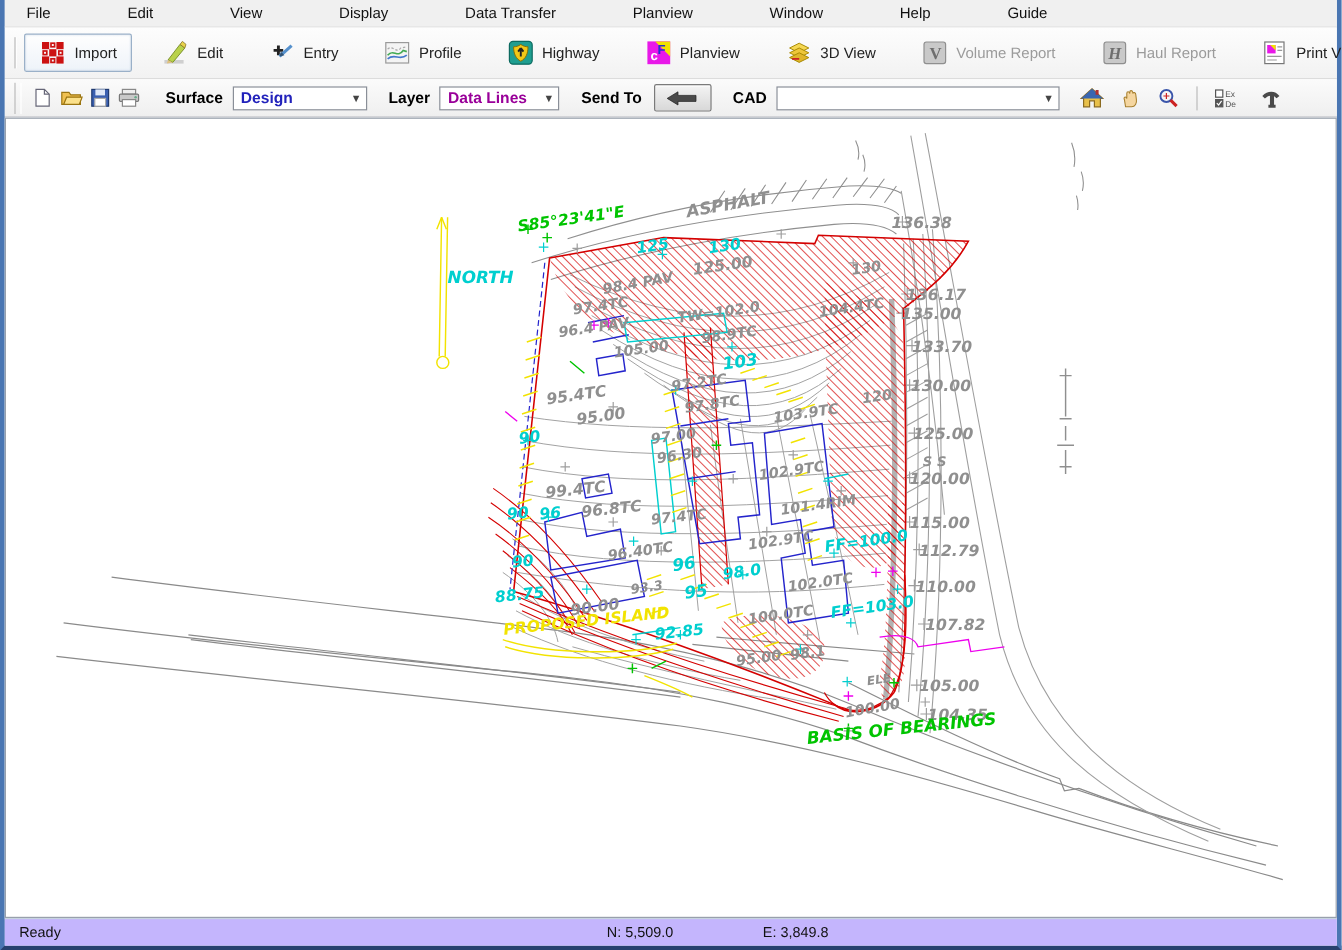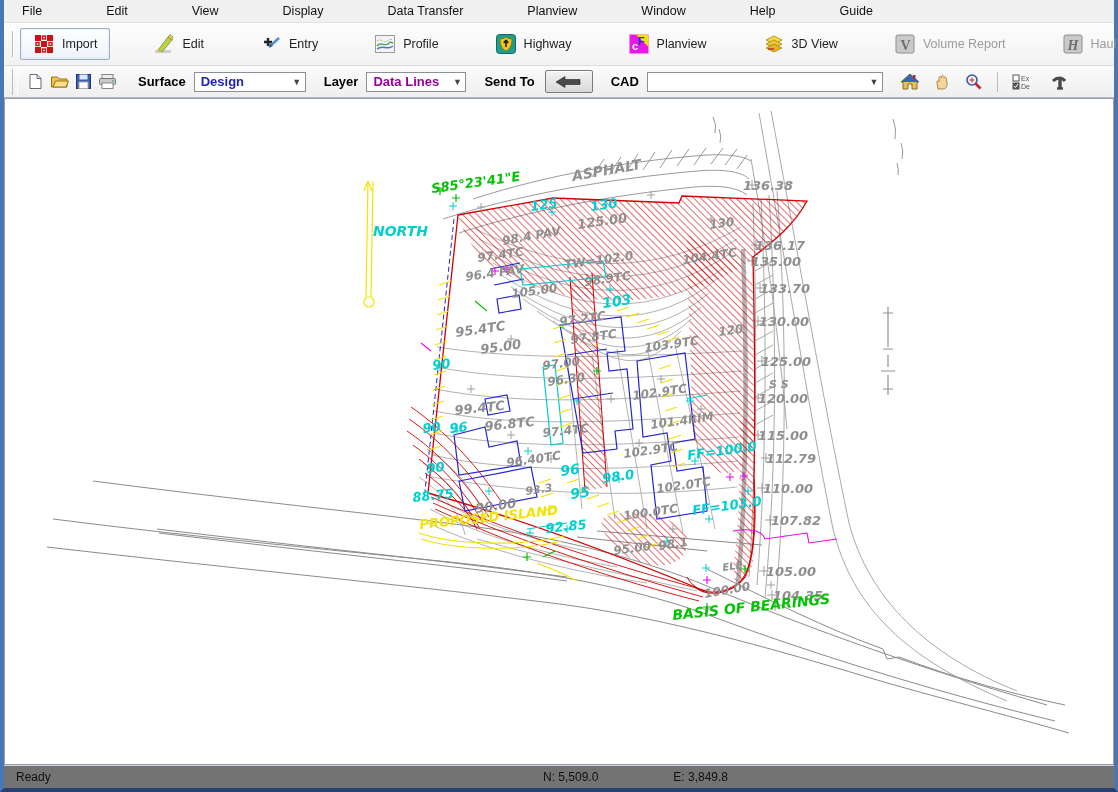--- a/index.html
+++ b/index.html
@@ -23,21 +23,21 @@
   .wbtn .glyphbox{width:9px;height:8px;border:1px solid #333;background:#f8f8f8;}
   .wbtn .dash{width:10px;height:3px;background:#333;margin-top:7px;}
   
   .menubar{height:22px;flex:0 0 22px;background:#f0f0f0;display:flex;align-items:center;
     padding-left:10px;border-bottom:1px solid #e2e2e2;gap:48px;}
   .menuitem{font-size:12.5px;color:#111;padding:2px 8px;}
   
   .toolbar1{height:42px;flex:0 0 42px;background:linear-gradient(#fdfdfd,#f2f2f2);
     display:flex;align-items:center;padding-left:6px;border-bottom:1px solid #dcdcdc;}
   .grip{width:4px;height:26px;border-left:1px solid #bbb;border-right:1px solid #fff;margin:0 6px 0 2px;}
-  .tbtn{display:flex;align-items:center;gap:7px;padding:4px 12px;margin-right:30px;
+  .tbtn{display:flex;align-items:center;gap:7px;padding:4px 12px;margin-right:12px;
     font-size:12.5px;color:#222;border:1px solid transparent;border-radius:2px;white-space:nowrap;}
   .tbtn.active{border:1px solid #9ab0c8;background:linear-gradient(#fefefe,#eef3f9);
     box-shadow:inset 0 0 2px #c8d6e6;}
   .tbtn.disabled{color:#9b9b9b;}
   .tbtn svg{display:block;}
   
   .toolbar2{height:31px;flex:0 0 31px;background:linear-gradient(#fbfbfb,#efefef);
     display:flex;align-items:center;padding-left:6px;border-bottom:1px solid #b9bcc2;}
   .smicon{margin:0 3px;display:flex;align-items:center;}
   .lbl-b{font-weight:bold;font-size:13px;color:#000;margin:0 8px 0 18px;white-space:nowrap;}
@@ -56,24 +56,24 @@
   
   .canvas{flex:1 1 auto;position:relative;background:#fff;border:1px solid #98a0ac;
     box-sizing:border-box;overflow:hidden;}
   .canvas svg{position:absolute;left:0;top:0;}
   text.lbl{font-family:"DejaVu Sans",sans-serif;font-style:italic;font-weight:bold;}
   text.g{fill:#8f8f8f;}
   text.c{fill:#00cfcf;}
   text.gr{fill:#00c400;}
   text.y{fill:#f2e300;}
   
-  .statusbar{height:23px;flex:0 0 23px;background:#737373;border-top:1px solid #c7d3e0;
+  .statusbar{height:23px;flex:0 0 23px;background:#c4b5fd;border-top:1px solid #c7d3e0;
     display:flex;align-items:center;font-size:12px;color:#111;padding:0 4px;box-sizing:border-box;}
   .status-msg{padding-left:8px;}
-  .coord{width:130px;text-align:center;}
+  .coord{width:130px;text-align:left;}
   .coord.n{margin-left:455px;}
   .ind{border:1px solid #bcc6d2;background:#fff;padding:1px 6px;margin-left:3px;
     border-radius:1px;min-width:20px;text-align:center;}
   .ind.off{color:#aab2bc;background:#eef2f7;}
   .stripes{margin-left:6px;}
 </style>
 </head>
 <body>
 
 <div class="window">

